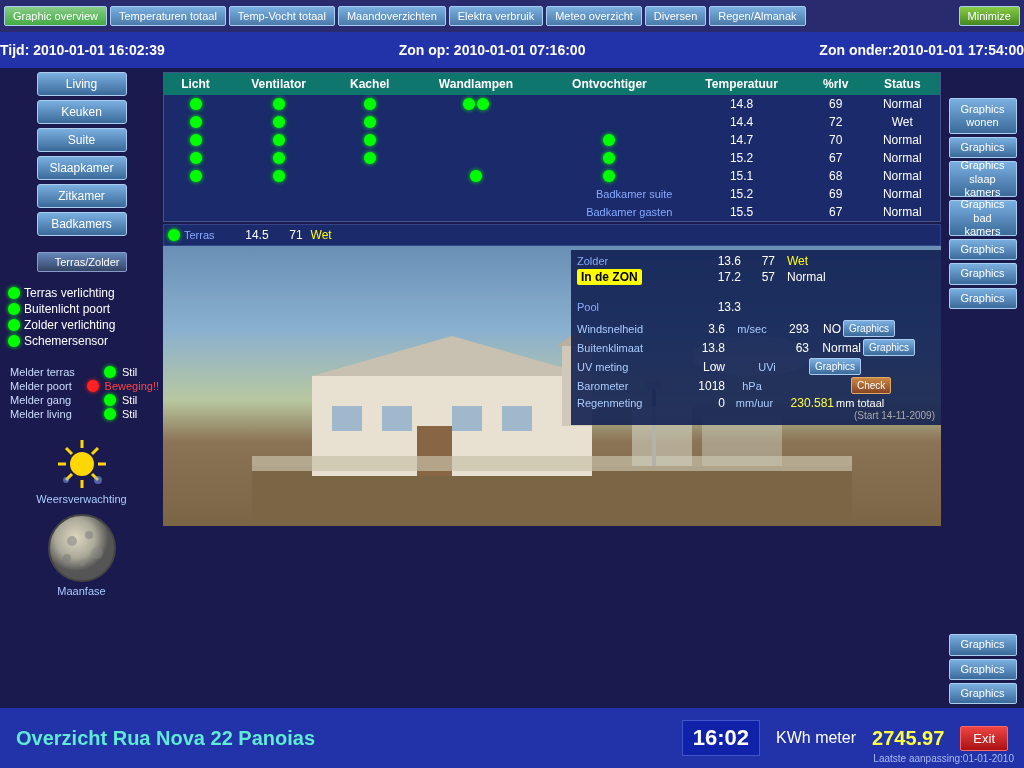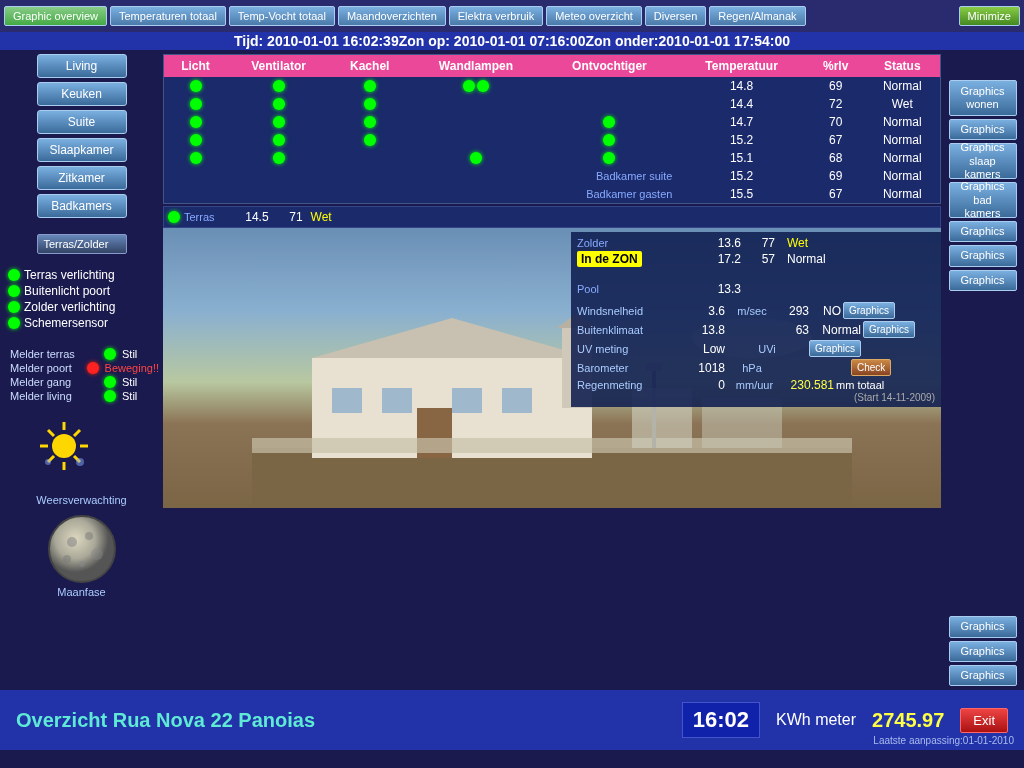--- a/index.html
+++ b/index.html
@@ -36,26 +36,26 @@
     }
     .nav-btn.minimize {
       background: linear-gradient(to bottom, #88cc44, #448822);
       margin-left: auto;
     }
 
     
     #time-bar {
       background: #2233aa;
       text-align: center;
-      padding: 1px 0;
+      padding: 10px 0;
       font-size: 14px;
       font-weight: bold;
       color: white;
       display: flex;
-      justify-content: center;
+      justify-content: space-between;
     }
 
     
     #main {
       display: flex;
       height: calc(768px - 32px - 36px - 60px);
       padding: 4px;
       gap: 4px;
     }
 
@@ -125,21 +125,21 @@
       background: #1a2a6a;
       border: 1px solid #445588;
       width: 100%;
     }
     #data-table th {
       color: white;
       font-size: 12px;
       font-weight: bold;
       text-align: center;
       padding: 4px 6px;
-      background: #ec4899;
+      background: #0f766e;
     }
     #data-table td {
       color: white;
       font-size: 12px;
       text-align: center;
       padding: 2px 4px;
     }
     .led-cell {
       display: flex;
       justify-content: center;
@@ -258,21 +258,21 @@
 
     .terras-zolder-btn {
       background: linear-gradient(to bottom, #6688bb, #334466);
       border: 1px solid #8899cc;
       color: white;
       font-size: 11px;
       padding: 3px 6px;
       cursor: pointer;
       border-radius: 2px;
       width: 90px;
-      text-align: left;
+      text-align: right;
     }
 
     
     .sun-drawing {
       width: 56px;
       height: 56px;
     }
   </style>
 </head>
 <body>
@@ -346,21 +346,21 @@
       </div>
       <div class="outdoor-row">
         <span style="font-size:11px;color:#ccddff;width:90px;">Melder living</span>
         <span class="led led-green"></span>
         <span style="font-size:11px;margin-left:2px;">Stil</span>
       </div>
     </div>
 
     <div id="weather-section">
 
-      <div style="display:flex; flex-direction:column; gap:20px;">
+      <div style="display:flex; flex-direction:column; align-items:center; gap:1px;">
         <svg class="sun-drawing" viewBox="0 0 56 56">
           <circle cx="28" cy="28" r="12" fill="#FFD700"></circle>
           <line x1="28" y1="4" x2="28" y2="12" stroke="#FFD700" stroke-width="3"></line>
           <line x1="28" y1="44" x2="28" y2="52" stroke="#FFD700" stroke-width="3"></line>
           <line x1="4" y1="28" x2="12" y2="28" stroke="#FFD700" stroke-width="3"></line>
           <line x1="44" y1="28" x2="52" y2="28" stroke="#FFD700" stroke-width="3"></line>
           <line x1="12" y1="12" x2="18" y2="18" stroke="#FFD700" stroke-width="3"></line>
           <line x1="38" y1="38" x2="44" y2="44" stroke="#FFD700" stroke-width="3"></line>
           <line x1="44" y1="12" x2="38" y2="18" stroke="#FFD700" stroke-width="3"></line>
           <line x1="12" y1="44" x2="18" y2="38" stroke="#FFD700" stroke-width="3"></line>

